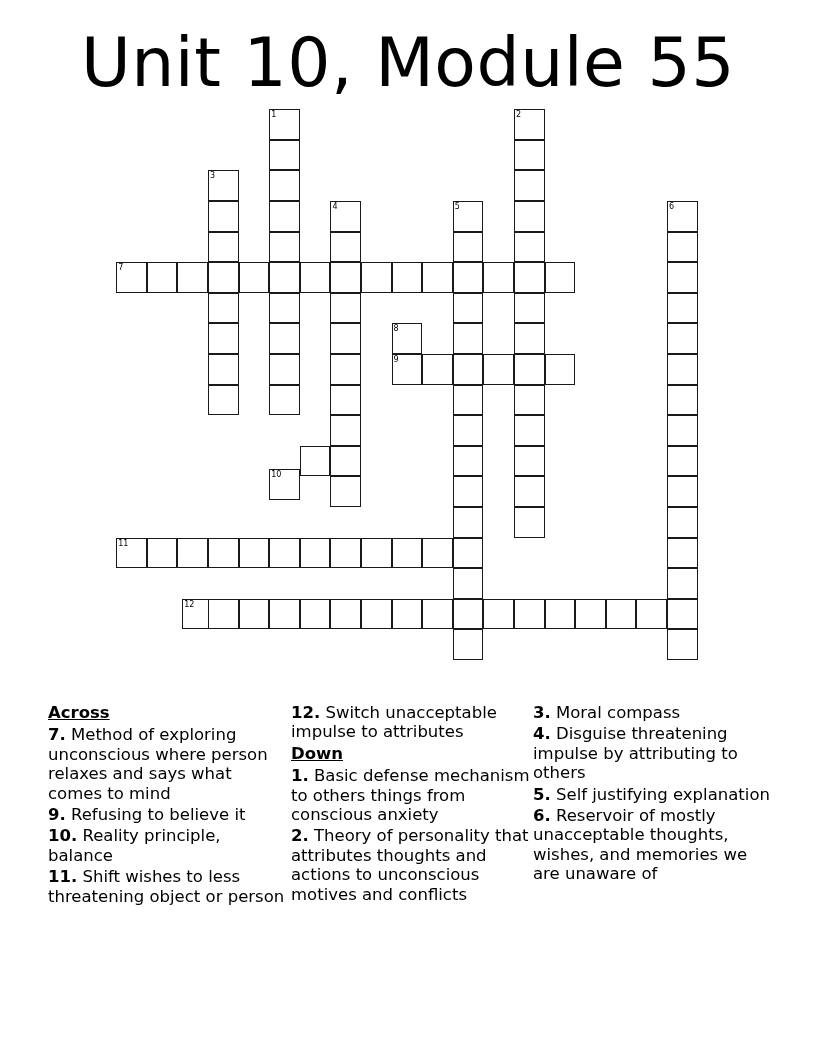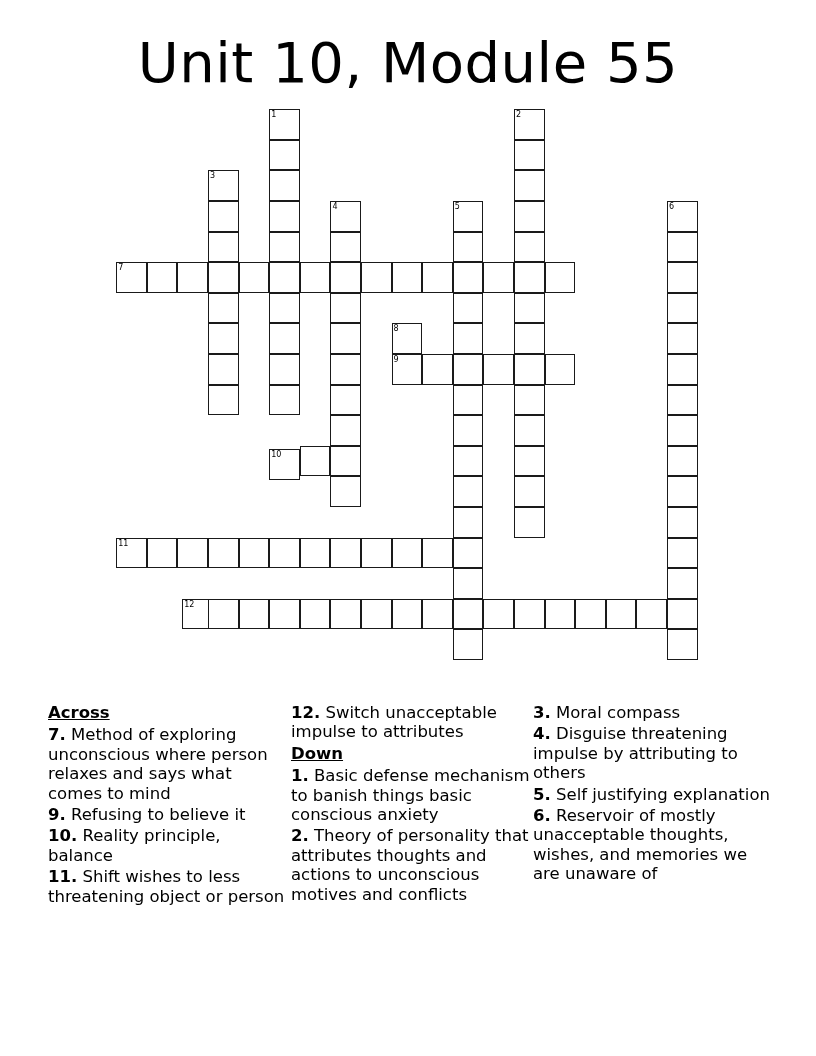--- a/index.html
+++ b/index.html
@@ -1,17 +1,17 @@
 <!DOCTYPE html>
 <html><head>
 <meta charset="utf-8">
 <style>
   html, body { margin: 0; padding: 0; background: #ffffff; }
   body { width: 816px; height: 1056px; position: relative; overflow: hidden; font-family: "DejaVu Sans", sans-serif; color: #000; }
-  .title { position: absolute; left: 0; top: 30px; width: 816px; text-align: center; font-size: 56px; line-height: 66px; font-family: "DejaVu Sans", sans-serif; letter-spacing: 0.5px; }
+  .title { position: absolute; left: 0; top: 30px; width: 816px; text-align: center; font-size: 68px; line-height: 66px; font-family: "DejaVu Sans", sans-serif; letter-spacing: 0.5px; }
   .grid { position: absolute; left: 0; top: 0; width: 816px; height: 700px; }
   .cell { position: absolute; width: 30.6px; height: 30.6px; box-sizing: border-box; border: 1.6px solid #1a1a1a; background: #fff; margin-left: -0.8px; margin-top: -0.8px; }
   .cell .num { position: absolute; left: 1px; top: 0px; font-size: 8px; line-height: 9px; font-family: "DejaVu Sans", sans-serif; }
   .clues { position: absolute; top: 703px; font-size: 16.5px; line-height: 19.4px; font-family: "DejaVu Sans", sans-serif; }
   .col1 { left: 48px; width: 240px; }
   .col2 { left: 291px; width: 240px; }
   .col3 { left: 533px; width: 240px; }
   .hdr { font-weight: bold; text-decoration: underline; margin-bottom: 3px; display: block; }
   .clue { margin-bottom: 2px; }
   .clue b { font-weight: bold; }
@@ -120,21 +120,21 @@
     <div class="cell" style="left: 545.4px; top: 263px;"></div>
     <div class="cell" style="left: 392.4px; top: 324.2px;">
       <span class="num">8</span>
     </div>
     <div class="cell" style="left: 392.4px; top: 354.8px;">
       <span class="num">9</span>
     </div>
     <div class="cell" style="left: 423px; top: 354.8px;"></div>
     <div class="cell" style="left: 484.2px; top: 354.8px;"></div>
     <div class="cell" style="left: 545.4px; top: 354.8px;"></div>
-    <div class="cell" style="left: 270px; top: 450px;">
+    <div class="cell" style="left: 270px; top: 470px;">
       <span class="num">10</span>
     </div>
     <div class="cell" style="left: 300.6px; top: 446.6px;"></div>
     <div class="cell" style="left: 117px; top: 538.4px;">
       <span class="num">11</span>
     </div>
     <div class="cell" style="left: 147.6px; top: 538.4px;"></div>
     <div class="cell" style="left: 178.2px; top: 538.4px;"></div>
     <div class="cell" style="left: 208.8px; top: 538.4px;"></div>
     <div class="cell" style="left: 239.4px; top: 538.4px;"></div>
@@ -167,21 +167,21 @@
   <span class="hdr">Across</span>
   <div class="clue"><b>7.</b> <span>Method of exploring unconscious where person relaxes and says what comes to mind</span></div>
   <div class="clue" style="width:200px"><b>9.</b> <span>Refusing to believe it</span></div>
   <div class="clue"><b>10.</b> <span>Reality principle, balance</span></div>
   <div class="clue"><b>11.</b> <span>Shift wishes to less threatening object or person</span></div>
 </div>
 
 <div class="clues col2">
   <div class="clue"><b>12.</b> <span>Switch unacceptable impulse to attributes</span></div>
   <span class="hdr">Down</span>
-  <div class="clue"><b>1.</b> <span>Basic defense mechanism to banish things basic conscious anxiety</span></div>
+  <div class="clue"><b>1.</b> <span>Basic defense mechanism to others things from conscious anxiety</span></div>
   <div class="clue"><b>2.</b> <span>Theory of personality that attributes thoughts and actions to unconscious motives and conflicts</span></div>
 </div>
 
 <div class="clues col3">
   <div class="clue"><b>3.</b> <span>Moral compass</span></div>
   <div class="clue"><b>4.</b> <span>Disguise threatening impulse by attributing to others</span></div>
   <div class="clue"><b>5.</b> <span>Self justifying explanation</span></div>
   <div class="clue"><b>6.</b> <span>Reservoir of mostly unacceptable thoughts, wishes, and memories we are unaware of</span></div>
 </div>
 

